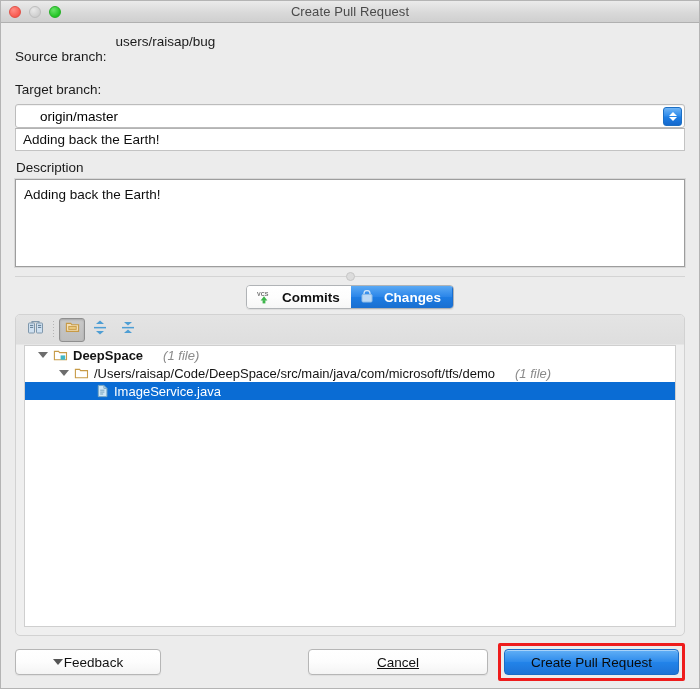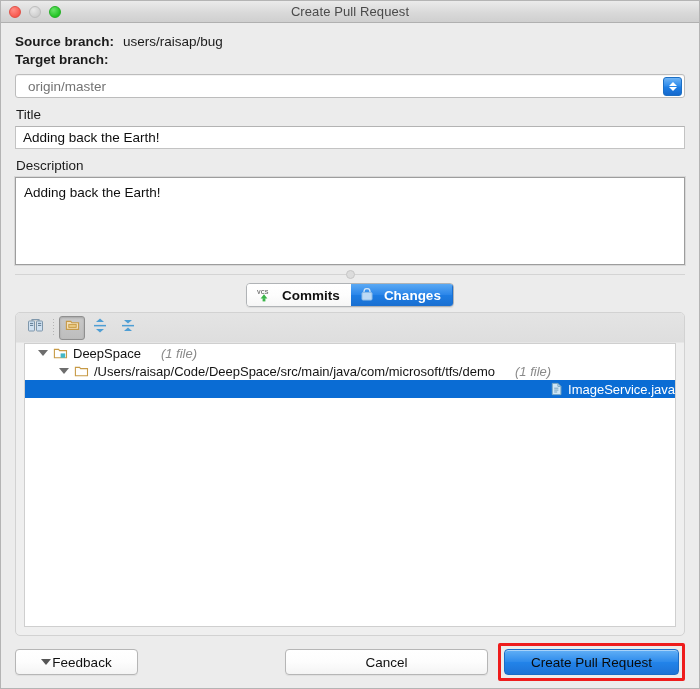--- a/index.html
+++ b/index.html
@@ -33,32 +33,32 @@
   .light.max    { background: radial-gradient(circle at 35% 30%, #6ae46a, #22c424 70%, #1eae20); border: 1px solid #23b024; }
   .title-text {
     position: absolute; left: 0; right: 0; text-align: center;
     font-size: 13px; color: #4a4a4a; letter-spacing: .1px;
   }
 
   
   .content { flex: 1 1 auto; padding: 11px 14px 0 14px; display: flex; flex-direction: column; }
 
   .branch-row { font-size: 13.5px; color: #1b1b1b; margin-bottom: 3px; display: flex; gap: 9px; }
-  .branch-label { font-weight: 700; }
+  .branch-label { font-weight: 400; margin-top: 15px; }
   .branch-value { font-weight: 400; }
 
   
   .combo {
     position: relative; height: 24px; margin-top: 4px;
     background: #ffffff;
     border: 1px solid #bcbcbc; border-radius: 3px;
     box-shadow: inset 0 1px 0 #f3f3f3;
     display: flex; align-items: center;
   }
-  .combo-value { font-size: 13.5px; color: #737373; padding-left: 12px; }
+  .combo-value { font-size: 13.5px; color: #000000; padding-left: 24px; }
   .stepper {
     position: absolute; right: 2px; top: 2px;
     width: 19px; height: 19px; border-radius: 3px;
     background: linear-gradient(to bottom, #6fb4f5 0%, #2c8aeb 48%, #1d7fe6 52%, #1568cc 100%);
     border: 1px solid #1c6fc4;
     display: flex; flex-direction: column; align-items: center; justify-content: center;
     gap: 1px;
   }
   .chev { width: 0; height: 0; border-left: 4px solid transparent; border-right: 4px solid transparent; }
   .chev.up   { border-bottom: 4px solid #fff; }
@@ -155,47 +155,47 @@
     white-space: nowrap;
   }
   .tree-row.selected { background: #0a6cd4; color: #ffffff; }
   .twisty {
     width: 0; height: 0; margin: 0 5px 0 0;
     border-left: 5px solid transparent; border-right: 5px solid transparent;
     border-top: 6px solid #6d6d6d;
   }
   .indent-1 { padding-left: 13px; }
   .indent-2 { padding-left: 34px; }
-  .indent-3 { padding-left: 71px; justify-content: flex-end; }
-  .node-label { font-weight: 400; }
+  .indent-3 { padding-left: 71px; }
+  .node-label { font-weight: 700; }
   .node-label.plain { font-weight: 400; }
   .node-count { font-style: italic; color: #8a8a8a; margin-left: 20px; font-weight: 400; }
   .icon-gap { margin-right: 5px; display: inline-flex; }
 
   
   .footer {
     flex: 0 0 auto; height: 52px;
     display: flex; align-items: center;
     padding: 0 14px; position: relative;
   }
   .btn {
     height: 26px; border-radius: 4px;
     font-size: 13.5px; color: #101010;
     display: flex; align-items: center; justify-content: center;
     background: linear-gradient(to bottom, #ffffff 0%, #fdfdfd 48%, #f4f4f4 100%);
     border: 1px solid #b6b6b6;
     box-shadow: 0 1px 1px rgba(0,0,0,.06);
   }
-  .btn-feedback { width: 123px; gap: 1px; }
+  .btn-feedback { width: 146px; gap: 1px; }
   .feedback-caret {
     width: 0; height: 0;
     border-left: 5px solid transparent; border-right: 5px solid transparent;
     border-top: 6px solid #555;
   }
-  .btn-cancel { width: 203px; margin-left: auto; }
+  .btn-cancel { width: 180px; margin-left: auto; text-decoration: underline; }
   .primary-wrap {
     margin-left: 10px;
     border: 3px solid #ee1c1c;
     padding: 3px;
     border-radius: 2px;
     display: flex;
   }
   .btn-primary {
     width: 175px; height: 26px;
     background: linear-gradient(to bottom, #62b0f6 0%, #2f8cec 48%, #2283e9 52%, #1d73d6 100%);
@@ -232,21 +232,20 @@
       <span class="branch-label">Target branch:</span>
     </div>
     <div class="combo">
       <span class="combo-value">origin/master</span>
       <span class="stepper">
         <span class="chev up"></span>
         <span class="chev down"></span>
       </span>
     </div>
 
-    <div class="field-label">Title</div>
     <div class="text-input">Adding back the Earth!</div>
 
     <div class="field-label">Description</div>
     <div class="textarea">Adding back the Earth!</div>
 
     <div class="splitter">
       <div class="splitter-line"></div>
       <div class="splitter-dot"></div>
     </div>
 

